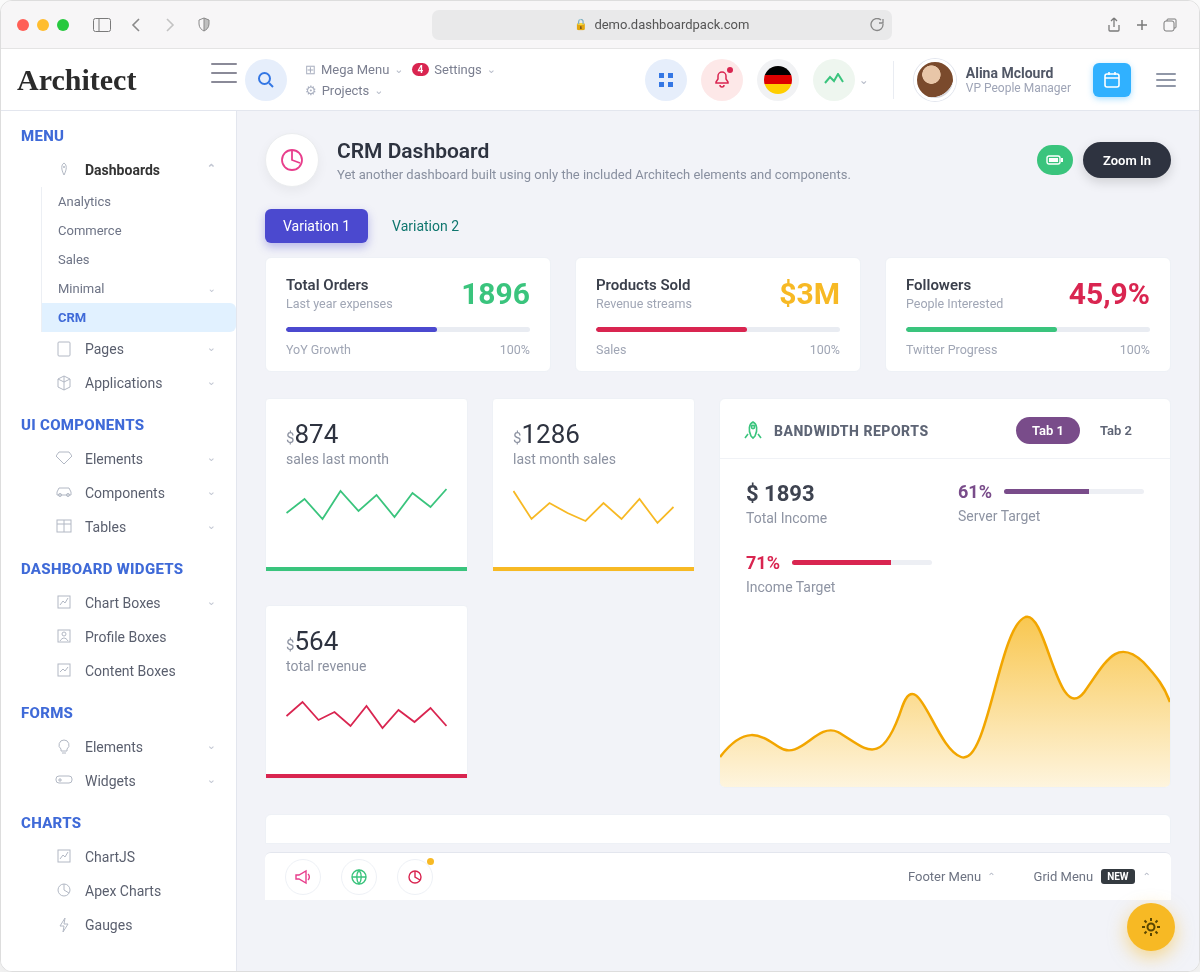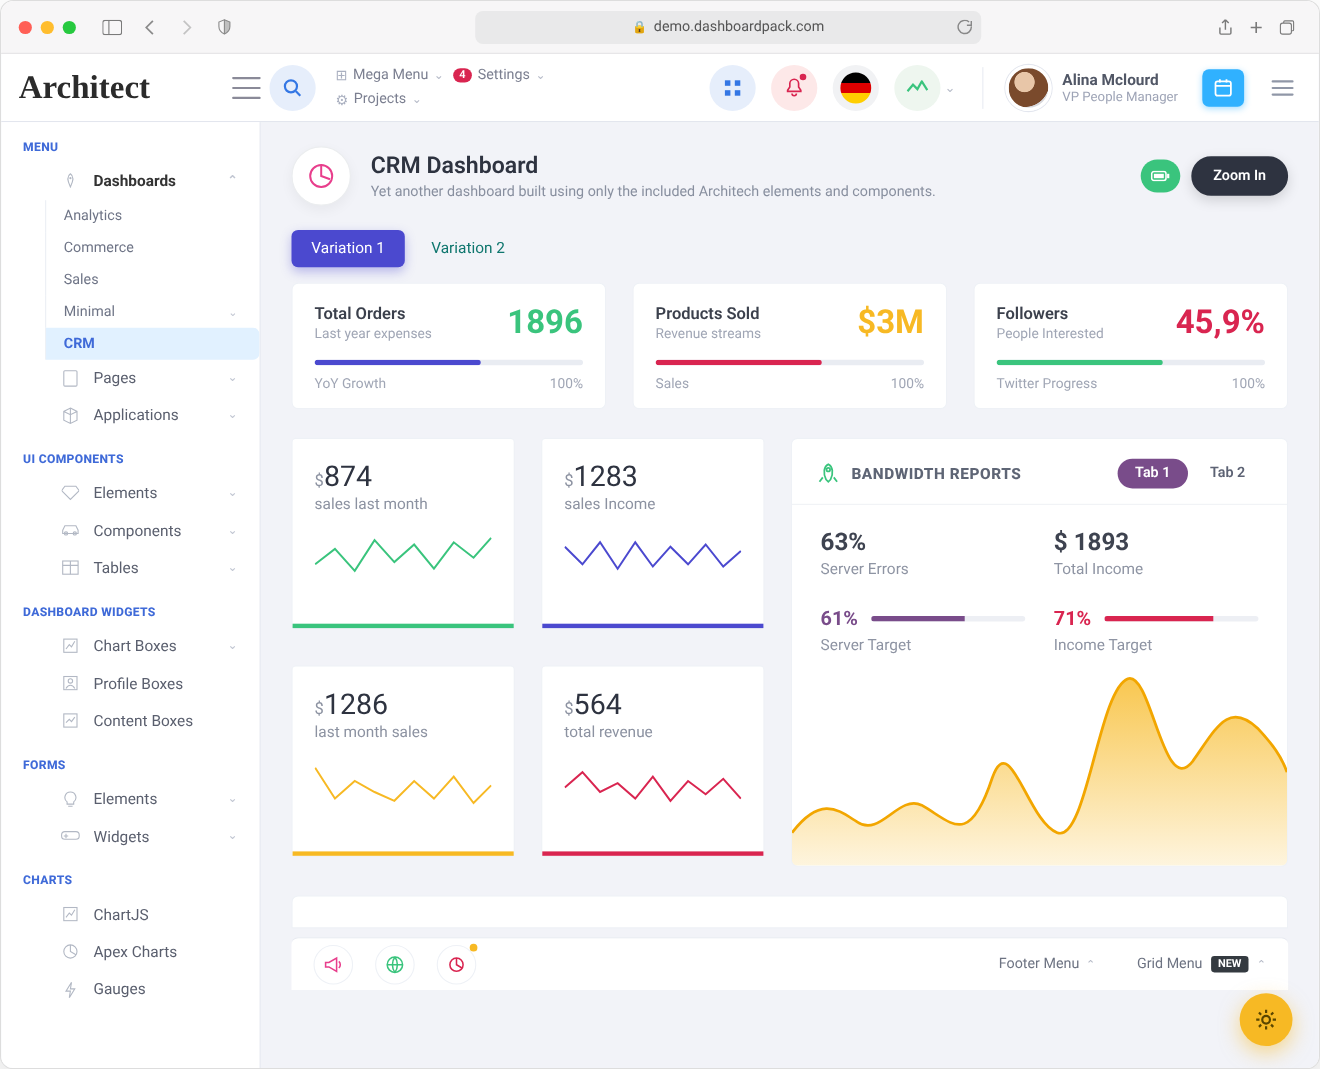--- a/index.html
+++ b/index.html
@@ -33,21 +33,21 @@
   .url-bar{flex:1;max-width:460px;margin:0 auto;height:30px;background:#e9e9ea;border-radius:7px;display:flex;align-items:center;justify-content:center;gap:6px;color:#555;font-size:13px;position:relative;}
   .url-bar .lock{font-size:11px;}
   .url-bar .reload{position:absolute;right:8px;color:#777}
   .tb-right{display:flex;gap:2px;}
 
   
   .app{flex:1;display:flex;flex-direction:column;overflow:hidden;background:var(--bg);}
 
   
   .topbar{height:62px;background:#fff;border-bottom:1px solid var(--border);display:flex;align-items:center;padding:0 16px;gap:8px;}
-  .logo{width:220px;display:flex;align-items:center;justify-content:space-between;}
+  .logo{width:220px;display:flex;align-items:flex-start;justify-content:space-between;}
   .brand{font-family:"Brush Script MT",cursive;font-size:30px;font-weight:700;color:#2b2b2b;}
   .burger{width:26px;height:20px;display:flex;flex-direction:column;justify-content:space-between;cursor:pointer;}
   .burger span{display:block;height:2px;background:#8a8a98;border-radius:2px;}
   .search-btn{width:42px;height:42px;border-radius:50%;background:#e6eefb;display:flex;align-items:center;justify-content:center;color:#3477e4;}
   .hmenu{display:flex;flex-direction:column;gap:6px;margin-left:10px;font-size:13px;}
   .hmenu-row{display:flex;align-items:center;gap:8px;}
   .hmenu-item{display:flex;align-items:center;gap:5px;color:#7b7f90;cursor:pointer;}
   .hmenu-item .i{color:#aab0c0;font-size:13px;}
   .badge{background:#d92550;color:#fff;border-radius:9px;font-size:10px;padding:1px 6px;font-weight:600;}
   .top-spacer{flex:1;}
@@ -67,21 +67,21 @@
   .cal-btn{width:38px;height:34px;border-radius:6px;background:var(--header-blue);display:flex;align-items:center;justify-content:center;color:#fff;margin-left:14px;box-shadow:0 2px 6px rgba(48,177,255,.4);}
   .dots-btn{width:34px;height:34px;display:flex;flex-direction:column;align-items:center;justify-content:center;gap:4px;margin-left:10px;}
   .dots-btn span{width:20px;height:2px;background:#9097a7;border-radius:2px;}
 
   
   .body{flex:1;display:flex;overflow:hidden;}
 
   
   .sidebar{width:236px;background:#fff;border-right:1px solid var(--border);overflow-y:auto;font-size:14px;padding-bottom:20px;}
   .sidebar::-webkit-scrollbar{width:0}
-  .menu-header{font-size:11px;font-weight:800;color:#3f6ad8;letter-spacing:.3px;padding:16px 20px 8px;}
+  .menu-header{font-size:15px;font-weight:800;color:#3f6ad8;letter-spacing:.3px;padding:16px 20px 8px;}
   .nav-item{display:flex;align-items:flex-start;padding:9px 20px;color:#5a5f6e;cursor:pointer;position:relative;gap:12px;margin-left:34px;}
   .nav-item.bold{font-weight:700;color:#333;}
   .nav-item .icon{width:18px;color:#b2b8c4;display:flex;justify-content:center;}
   .nav-item .chev{margin-left:auto;color:#c1c6d2;font-size:11px;}
   .sub{padding-left:40px;}
   .sub .nav-sub{display:flex;align-items:center;padding:7px 20px 7px 16px;color:#6e7486;font-size:13px;cursor:pointer;border-left:1px solid #eceff4;position:relative;}
   .sub .nav-sub.active{background:var(--sidebar-active);color:var(--sidebar-active-text);font-weight:700;border-radius:0 6px 6px 0;}
   .sub .nav-sub .chev{margin-left:auto;color:#c1c6d2;font-size:10px;}
 
   
@@ -558,28 +558,20 @@
           <div class="mini-grid">
             <div class="mini-card">
               <div class="mini-val"><span class="cur">$</span><span>874</span></div>
               <div class="mini-label">sales last month</div>
               <svg class="spark-svg" viewBox="0 0 160 56">
                   <path d="M0 34 L18 20 L36 40 L54 12 L72 32 L90 16 L108 38 L126 14 L144 28 L160 10" fill="none" stroke="#3ac47d" stroke-width="1.8"></path>
                 </svg>
               <div class="border-bottom" style="background:#3ac47d;"></div>
             </div>
             <div class="mini-card">
-              <div class="mini-val"><span class="cur">$</span><span>1283</span></div>
-              <div class="mini-label">sales Income</div>
-              <svg class="spark-svg" viewBox="0 0 160 56">
-                  <path d="M0 18 L16 34 L32 14 L48 38 L64 14 L80 36 L96 18 L112 34 L128 16 L144 36 L160 22" fill="none" stroke="#4b49cf" stroke-width="1.8"></path>
-                </svg>
-              <div class="border-bottom" style="background:#4b49cf;"></div>
-            </div>
-            <div class="mini-card">
               <div class="mini-val"><span class="cur">$</span><span>1286</span></div>
               <div class="mini-label">last month sales</div>
               <svg class="spark-svg" viewBox="0 0 160 56">
                   <path d="M0 12 L18 40 L36 24 L54 34 L72 42 L90 24 L108 40 L126 20 L144 44 L160 28" fill="none" stroke="#f7b924" stroke-width="1.8"></path>
                 </svg>
               <div class="border-bottom" style="background:#f7b924;"></div>
             </div>
             <div class="mini-card">
               <div class="mini-val"><span class="cur">$</span><span>564</span></div>
               <div class="mini-label">total revenue</div>
@@ -599,24 +591,20 @@
                     <path d="M6 14l-3 4m13-4l3 4" fill="none" stroke="#3ac47d" stroke-width="1.6"></path>
                   </svg>
                 <span>BANDWIDTH REPORTS</span>
               </div>
               <div class="bw-tabs">
                 <div class="bw-tab active">Tab 1</div>
                 <div class="bw-tab">Tab 2</div>
               </div>
             </div>
             <div class="bw-grid">
-              <div class="bw-metric">
-                <div class="big">63%</div>
-                <div class="lbl">Server Errors</div>
-              </div>
               <div class="bw-metric">
                 <div class="big">$ 1893</div>
                 <div class="lbl">Total Income</div>
               </div>
               <div class="bw-target">
                 <div class="r1">
                   <span class="pct" style="color:#794c8a;">61%</span>
                   <div class="pb">
                       <div class="f" style="width:61%;background:#794c8a;"></div>
                     </div>

